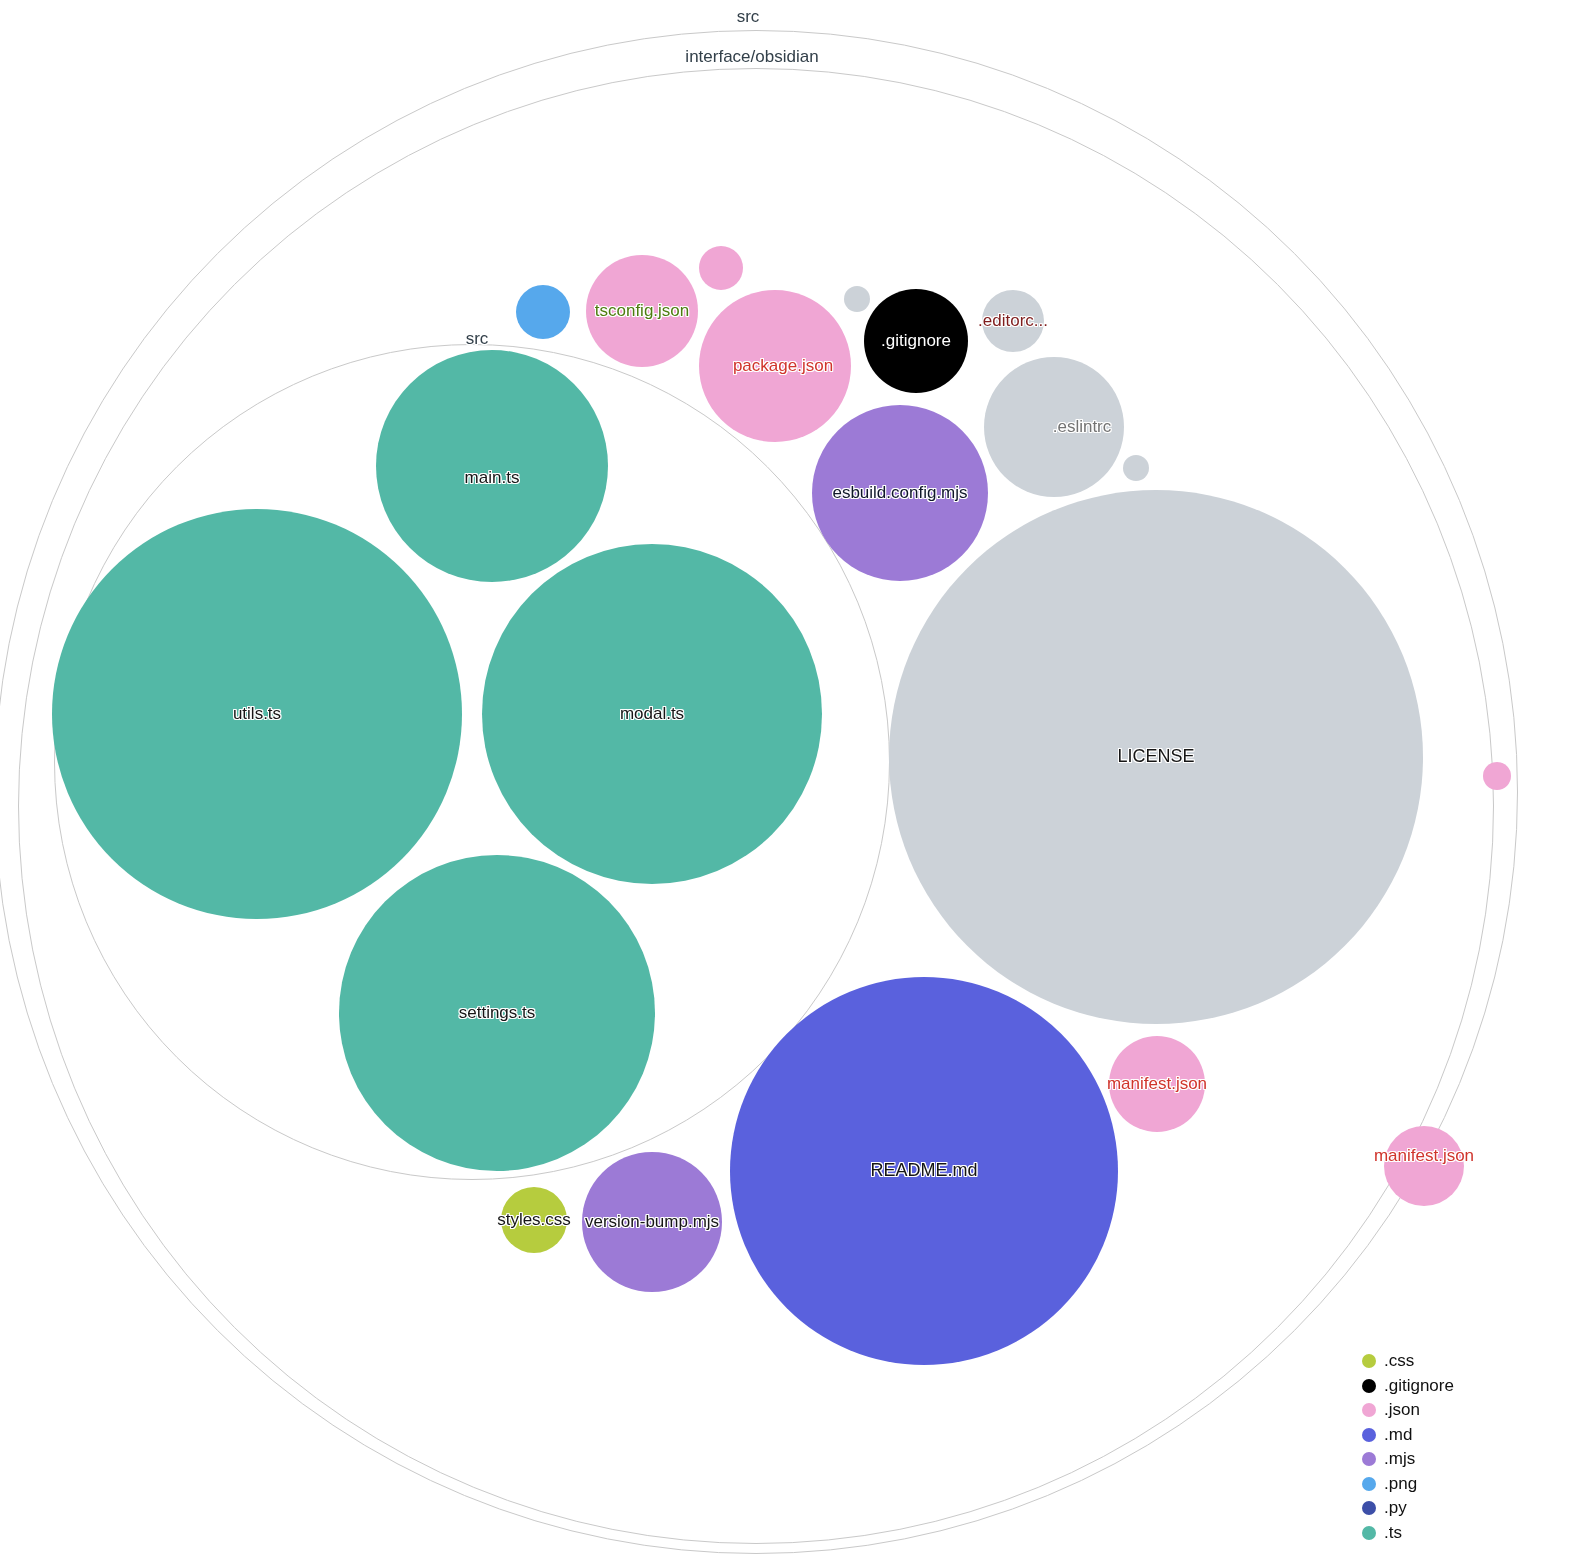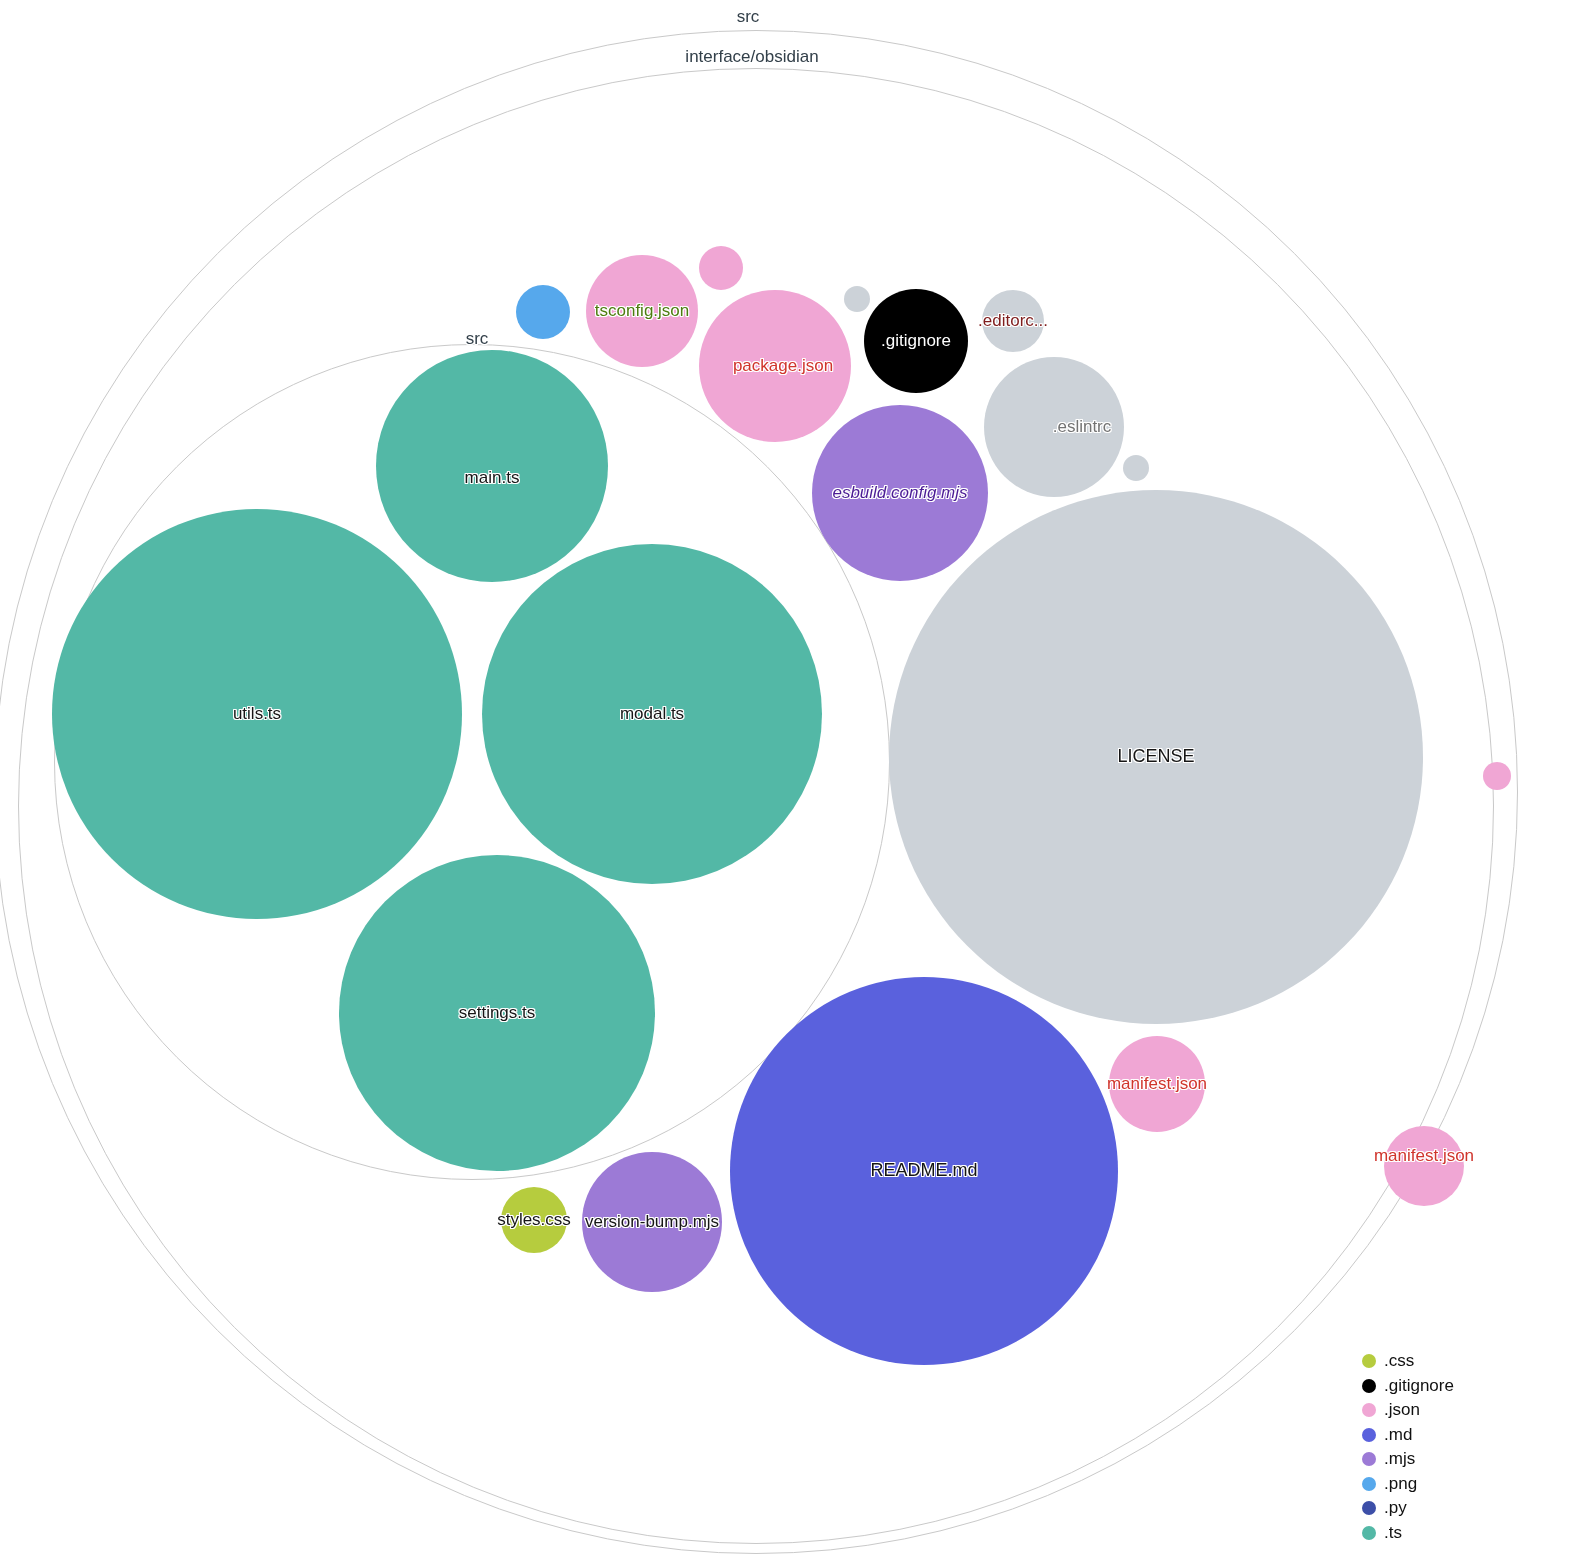--- a/index.html
+++ b/index.html
@@ -103,21 +103,21 @@
       <div class="bubble-label" style="left: 477px; top: 339px; color: rgb(51, 64, 74);">src</div>
       <div class="bubble-label" style="left: 492px; top: 478px; color: rgb(22, 22, 22);">main.ts</div>
       <div class="bubble-label" style="left: 257px; top: 714px; color: rgb(22, 22, 22);">utils.ts</div>
       <div class="bubble-label" style="left: 652px; top: 714px; color: rgb(22, 22, 22);">modal.ts</div>
       <div class="bubble-label" style="left: 497px; top: 1013px; color: rgb(22, 22, 22);">settings.ts</div>
       <div class="bubble-label" style="left: 642px; top: 311px; color: #4d7c0f;">tsconfig.json</div>
       <div class="bubble-label" style="left: 775px; top: 366px; color: rgb(208, 52, 44); margin-left: 8px;">package.json</div>
       <div class="bubble-label no-halo" style="left: 916px; top: 341px; color: rgb(255, 255, 255);">.gitignore</div>
       <div class="bubble-label" style="left: 1013px; top: 321px; color: #7f1d1d;">.editorc...</div>
       <div class="bubble-label" style="left: 1082px; top: 427px; color: #737373;">.eslintrc</div>
-      <div class="bubble-label" style="left: 900px; top: 493px; color: #4c1d95; font-style: italic;">esbuild.config.mjs</div>
+      <div class="bubble-label" style="left: 900px; top: 493px; color: #0f172a;">esbuild.config.mjs</div>
       <div class="bubble-label" style="left: 1156px; top: 757px; color: rgb(22, 22, 22); font-size: 18px;">LICENSE</div>
       <div class="bubble-label" style="left: 1157px; top: 1084px; color: rgb(208, 52, 44);">manifest.json</div>
       <div class="bubble-label" style="left: 924px; top: 1171px; color: rgb(22, 22, 22); font-size: 18px;">README.md</div>
       <div class="bubble-label" style="left: 534px; top: 1220px; color: rgb(22, 22, 22);">styles.css</div>
       <div class="bubble-label" style="left: 652px; top: 1222px; color: rgb(22, 22, 22);">version-bump.mjs</div>
       <div class="bubble-label" style="left: 1424px; top: 1156px; color: rgb(208, 52, 44);">manifest.json</div>
     </div>
   <div id="legend">
       <div class="legend-row">
         <span class="legend-dot" style="background: rgb(182, 204, 62);"></span>

